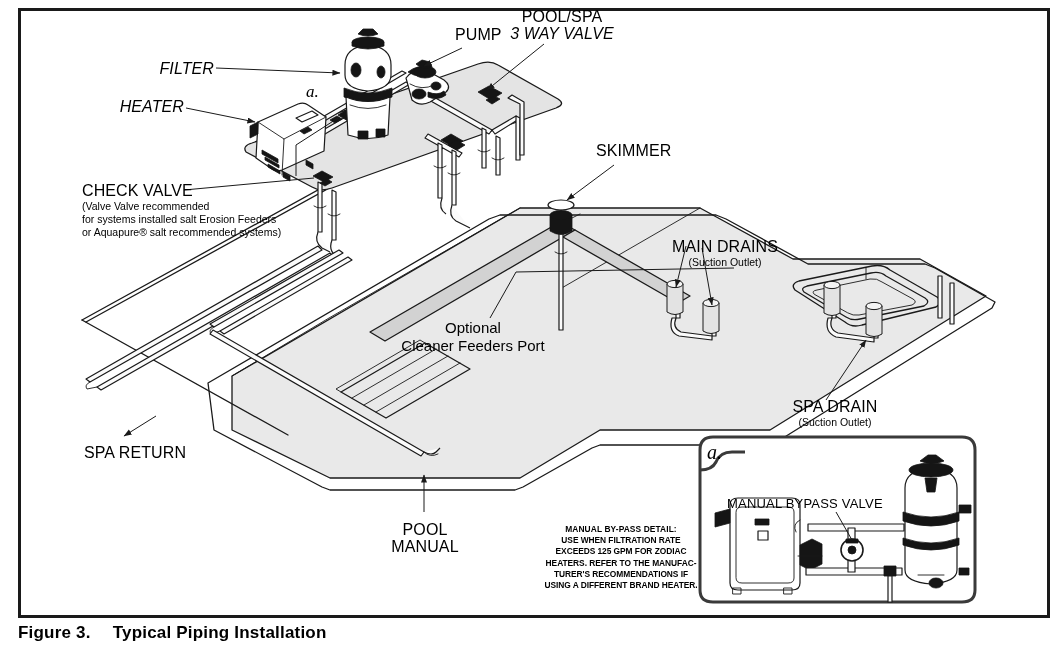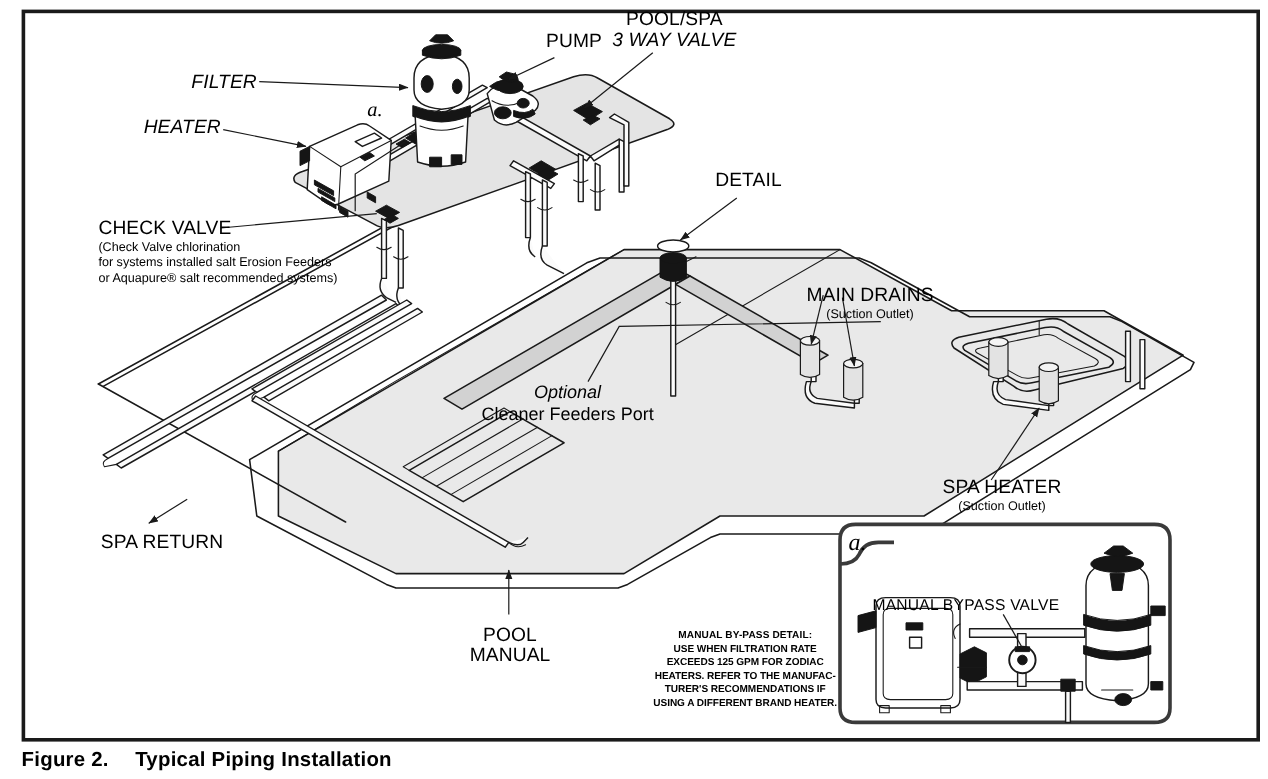--- a/index.html
+++ b/index.html
@@ -328,49 +328,49 @@
 <div class="lbl lbl-cap lbl-r" style="left:96px;top:60px;width:118px;">FILTER</div>
 
 <div class="lbl lbl-cap lbl-r" style="left:66px;top:98px;width:118px;">HEATER</div>
 
 <div class="lbl lbl-cap" style="left:455px;top:26px;">PUMP</div>
 
 <div class="lbl lbl-cap lbl-c" style="left:502px;top:8px;width:120px;">POOL/SPA</div>
 <div class="lbl lbl-cap lbl-c" style="left:502px;top:25px;width:120px;font-style:italic;">3 WAY VALVE</div>
 
 <div class="lbl lbl-cap" style="left:82px;top:182px;">CHECK VALVE</div>
-<div class="lbl lbl-sub" style="left:82px;top:201px;">(Check Valve chlorination</div>
+<div class="lbl lbl-sub" style="left:82px;top:201px;">(Valve Valve recommended</div>
 <div class="lbl lbl-sub" style="left:82px;top:214px;">for systems installed salt Erosion Feeders</div>
 <div class="lbl lbl-sub" style="left:82px;top:227px;">or Aquapure® salt recommended systems)</div>
 
-<div class="lbl lbl-cap" style="left:596px;top:142px;">DETAIL</div>
+<div class="lbl lbl-cap" style="left:596px;top:142px;">SKIMMER</div>
 
 <div class="lbl lbl-cap lbl-c" style="left:660px;top:238px;width:130px;">MAIN DRAINS</div>
 <div class="lbl lbl-sub lbl-c" style="left:660px;top:257px;width:130px;">(Suction Outlet)</div>
 
-<div class="lbl lbl-cap lbl-c" style="left:775px;top:398px;width:120px;">SPA HEATER</div>
+<div class="lbl lbl-cap lbl-c" style="left:775px;top:398px;width:120px;">SPA DRAIN</div>
 <div class="lbl lbl-sub lbl-c" style="left:775px;top:417px;width:120px;">(Suction Outlet)</div>
 
 <div class="lbl lbl-cap" style="left:84px;top:444px;">SPA RETURN</div>
 
 <div class="lbl lbl-cap lbl-c" style="left:380px;top:521px;width:90px;">POOL</div>
 <div class="lbl lbl-cap lbl-c" style="left:380px;top:538px;width:90px;">MANUAL</div>
 
-<div class="lbl lbl-mix lbl-c" style="left:398px;top:320px;width:150px;font-style:italic;">Optional</div>
+<div class="lbl lbl-mix lbl-c" style="left:398px;top:320px;width:150px;">Optional</div>
 <div class="lbl lbl-mix lbl-c" style="left:398px;top:338px;width:150px;">Cleaner Feeders Port</div>
 
 <div class="marker-a" style="left:306px;top:82px;">a.</div>
 
 <div class="marker-a-inset">a.</div>
 <div id="inset-label">MANUAL BYPASS VALVE</div>
 
 <div id="bypass-note">
   <div class="hd">MANUAL BY-PASS DETAIL:</div>
   <div class="bd">USE WHEN FILTRATION RATE</div>
   <div class="bd">EXCEEDS 125 GPM FOR ZODIAC</div>
   <div class="bd">HEATERS. REFER TO THE MANUFAC-</div>
   <div class="bd">TURER'S RECOMMENDATIONS IF</div>
   <div class="bd">USING A DIFFERENT BRAND HEATER.</div>
 </div>
 
 <div id="caption">
-  <span class="fig">Figure 2.</span><span class="ttl">Typical Piping Installation</span>
+  <span class="fig">Figure 3.</span><span class="ttl">Typical Piping Installation</span>
 </div>
 
 </body></html>

